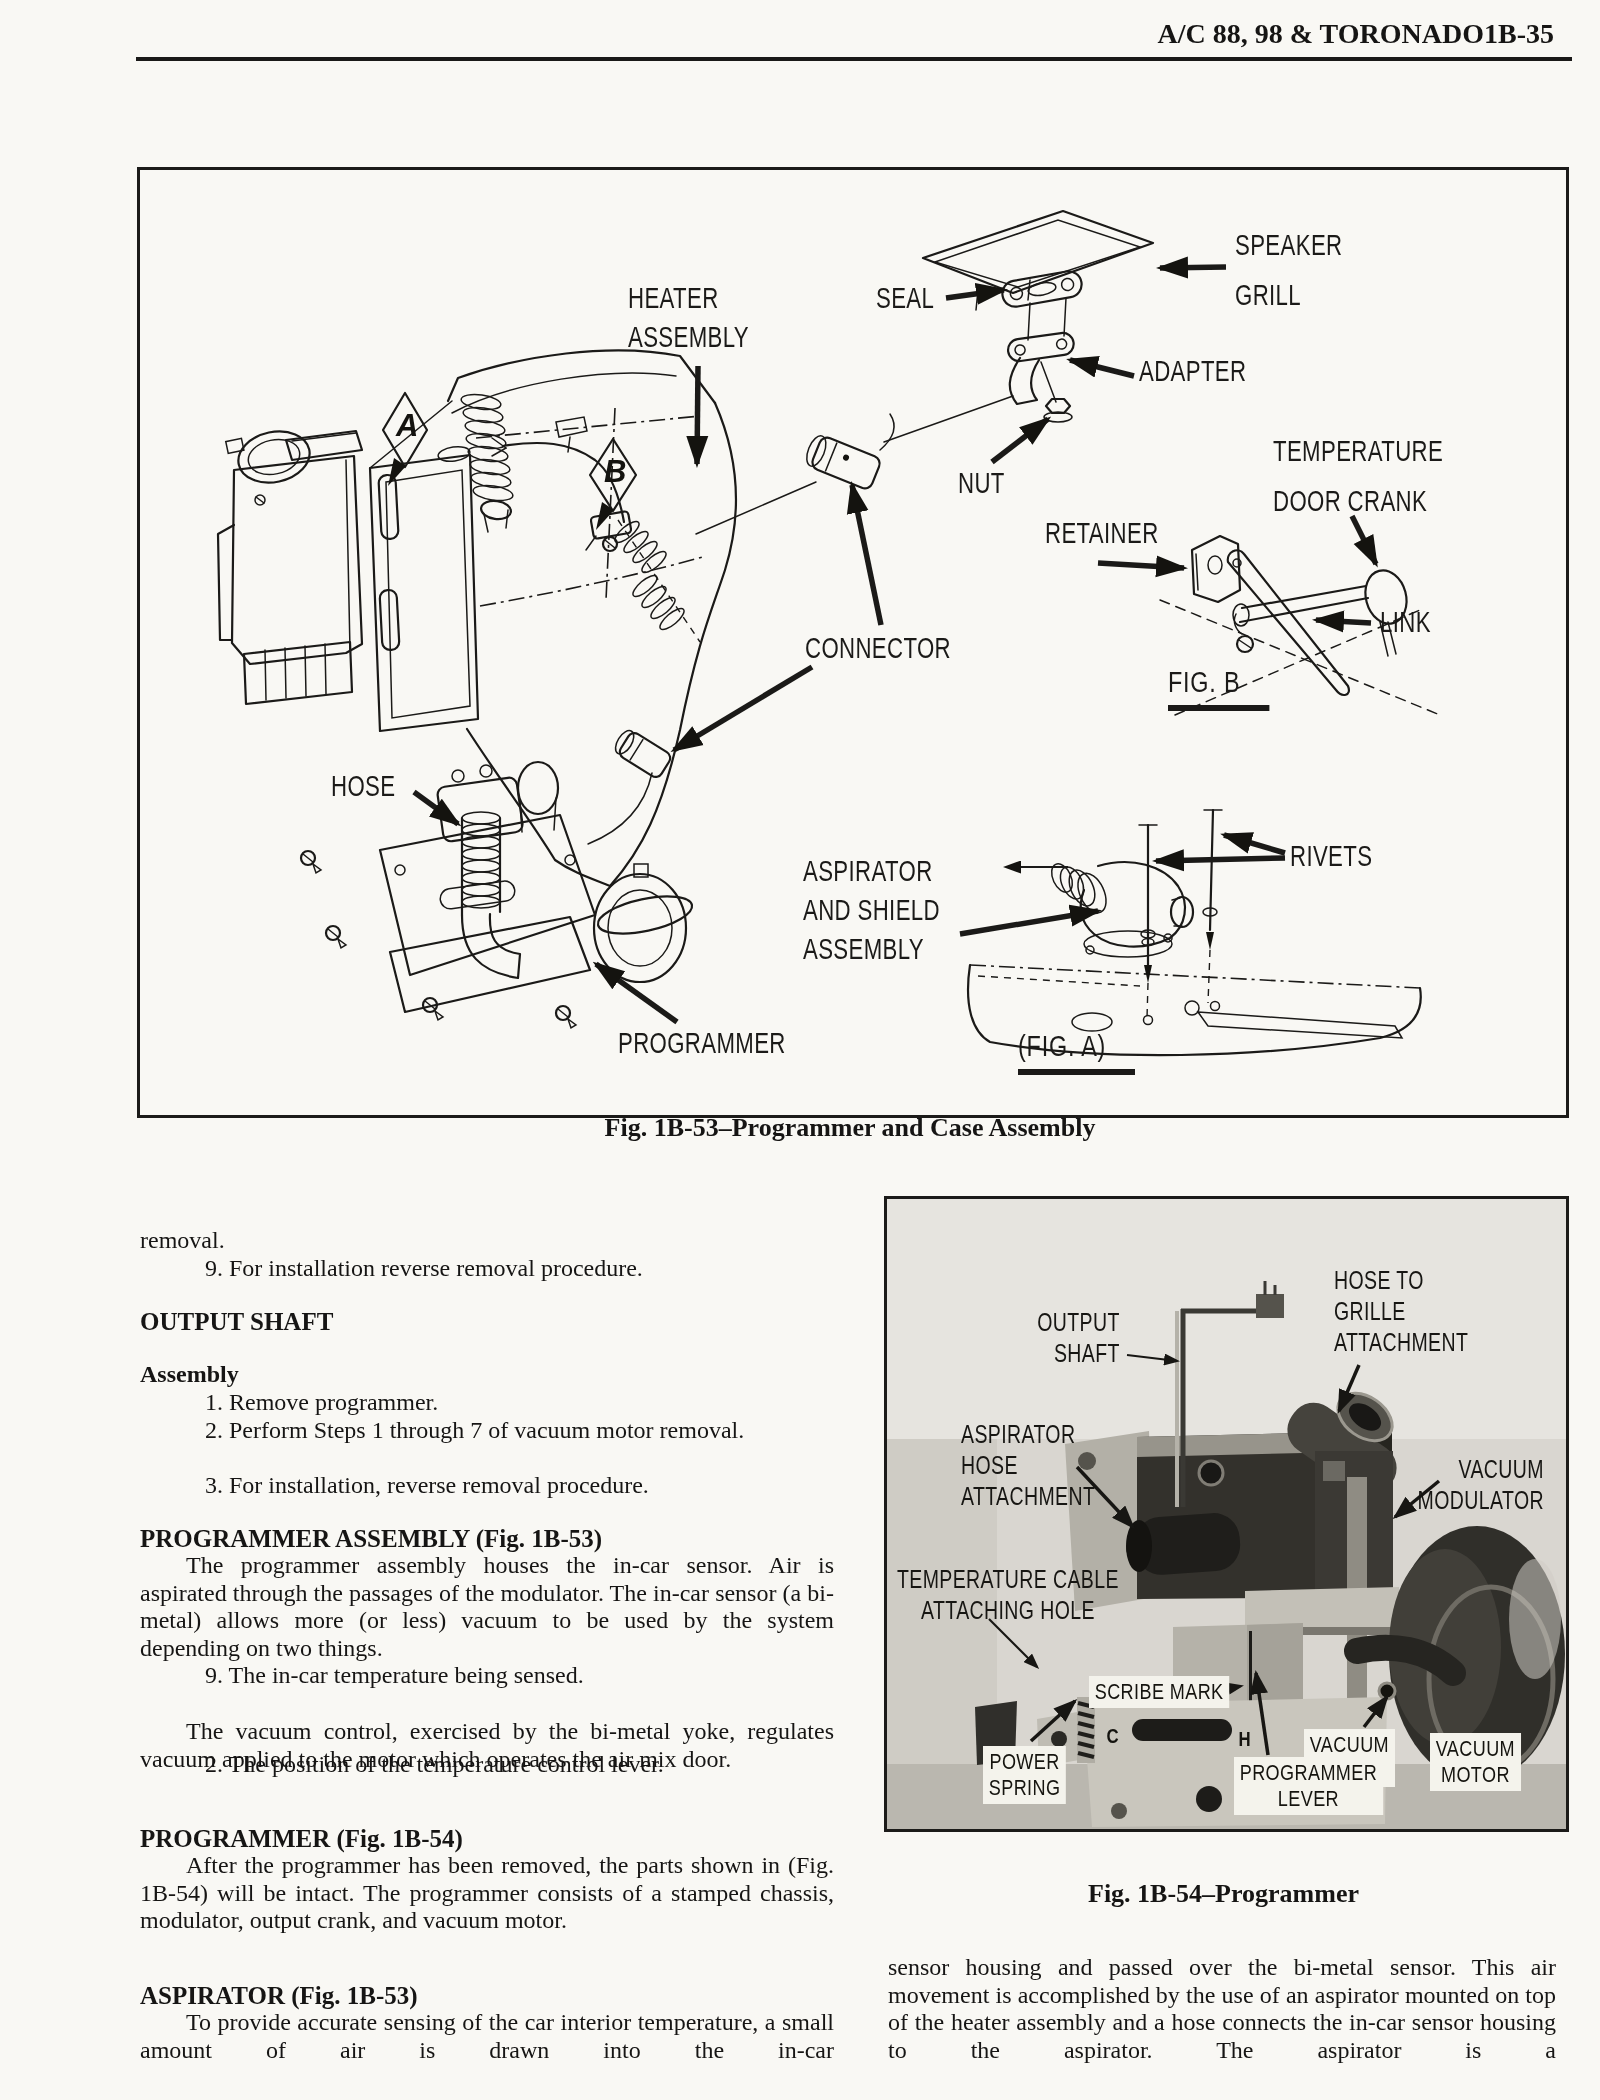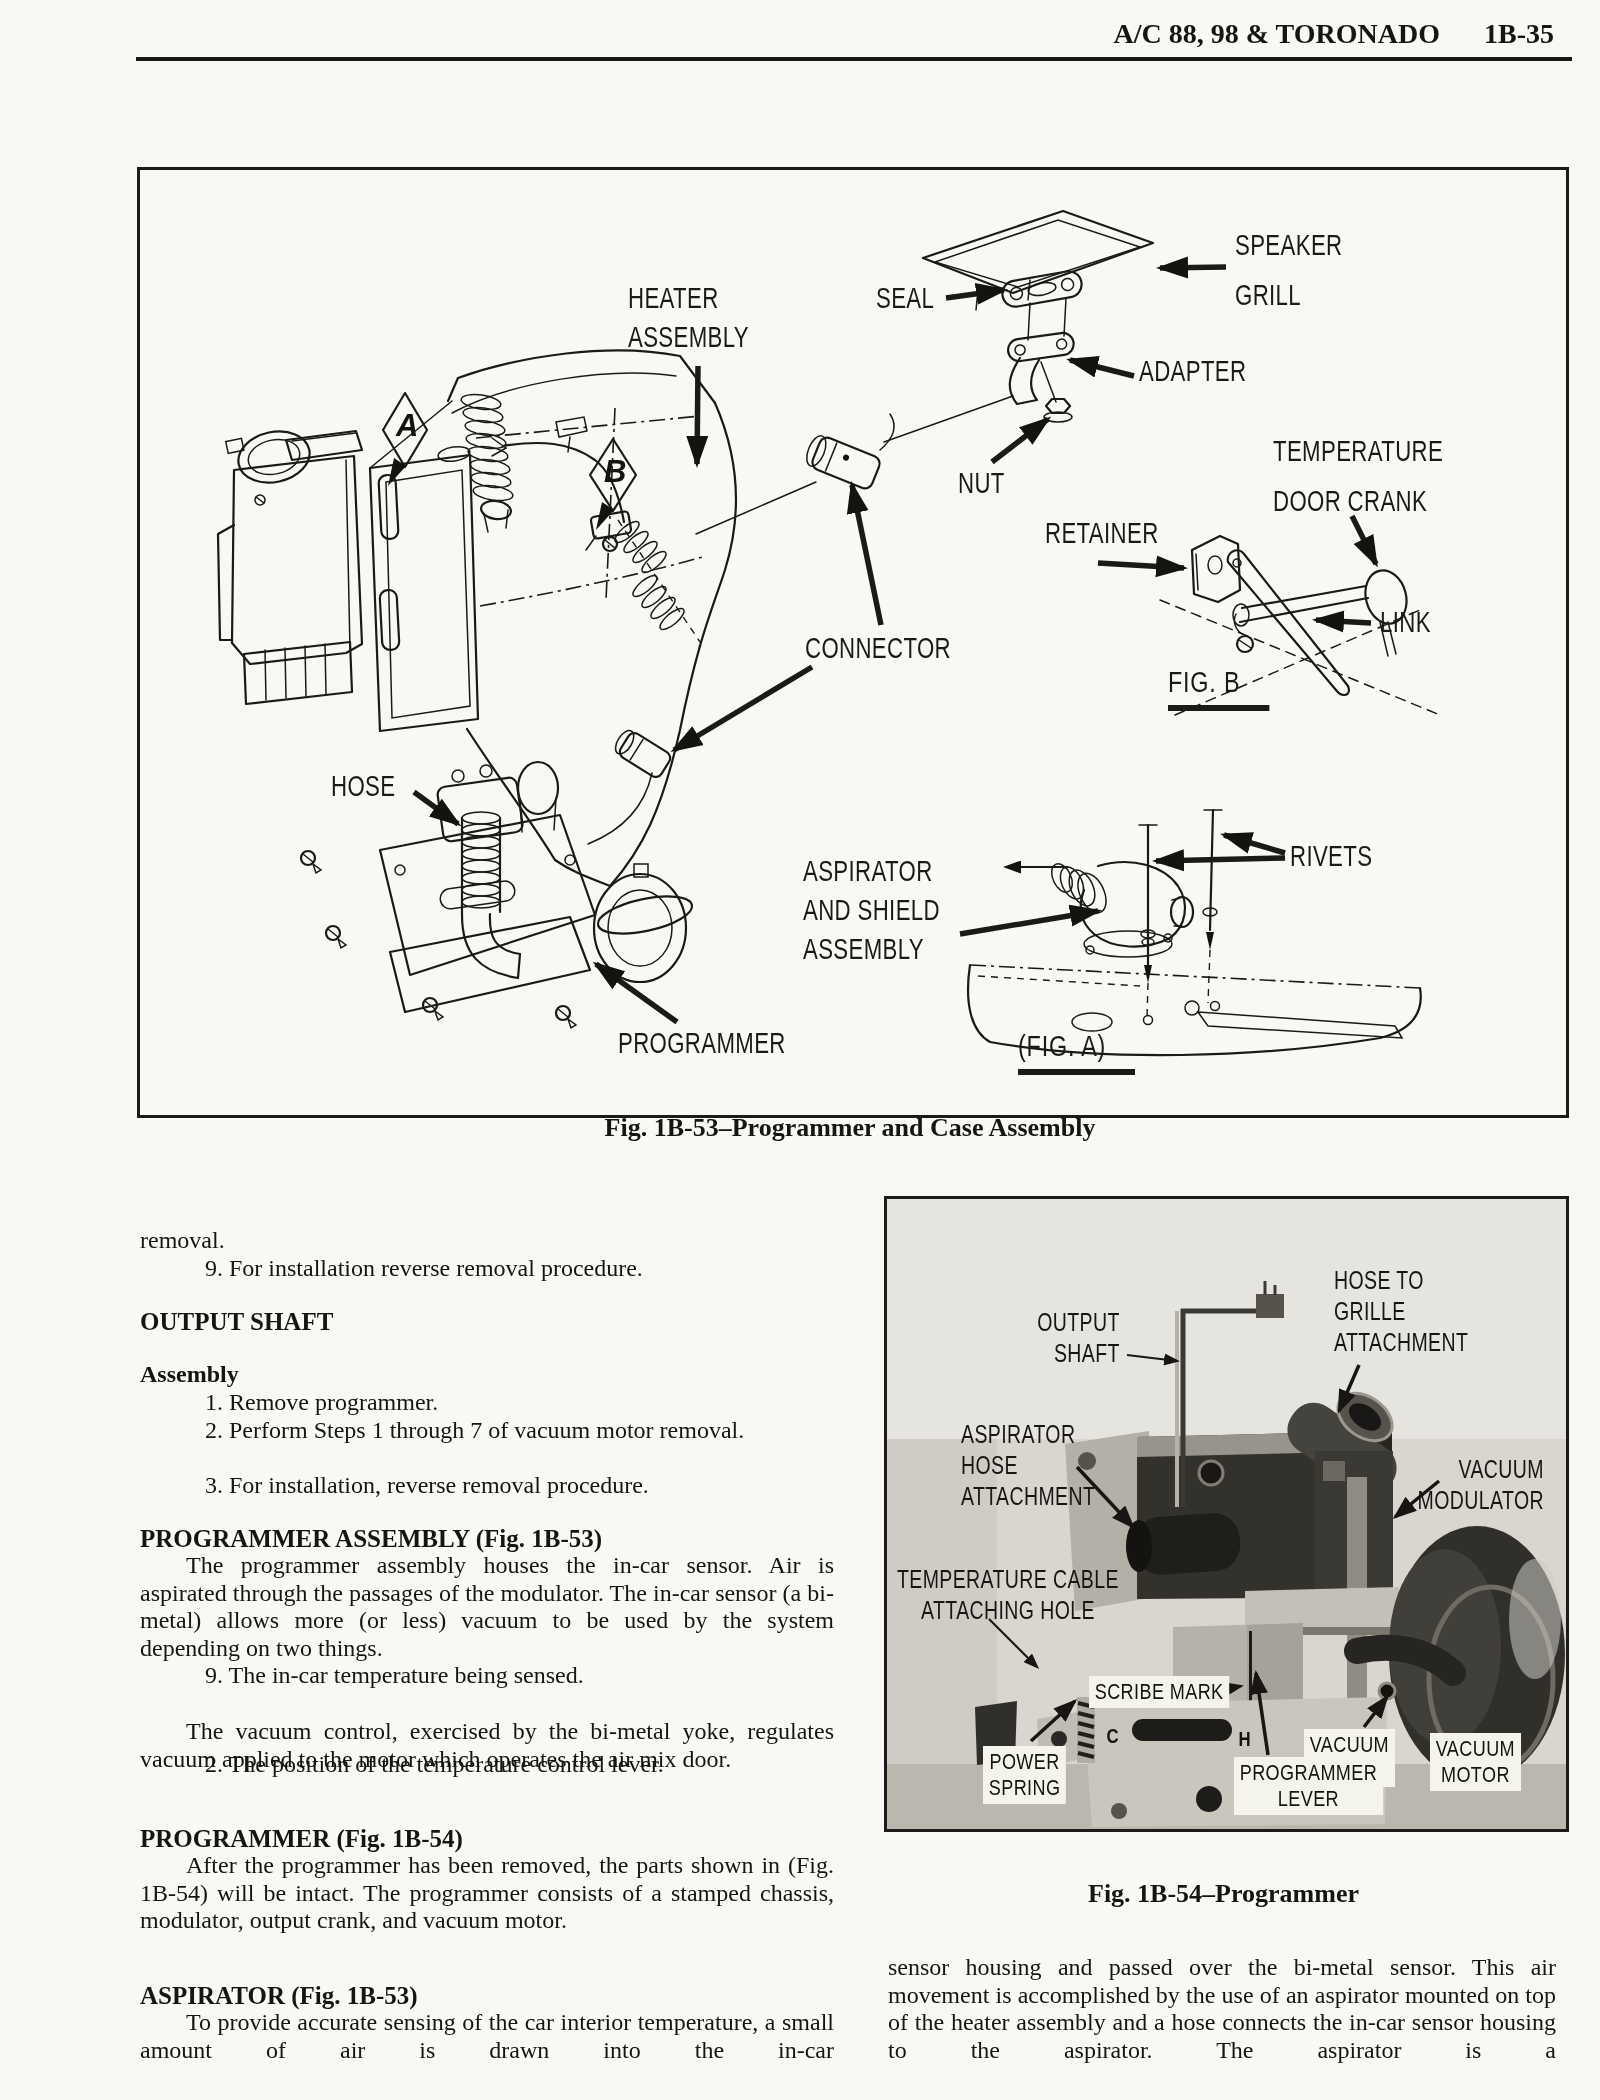--- a/index.html
+++ b/index.html
@@ -4,21 +4,21 @@
 <style>
   html,body{margin:0;padding:0;}
   body{
     width:1600px;height:2100px;position:relative;
     background:#f9f8f4;color:#161514;
     font-family:"Liberation Serif",serif;
     font-size:24px;line-height:27.5px;
     -webkit-font-smoothing:antialiased;
   }
   
-  #page-header{position:absolute;top:20px;right:46px;display:flex;gap:44px;
+  #page-header{position:absolute;top:20px;right:46px;display:flex;
     font-weight:bold;font-size:28px;font-family:"Liberation Serif",serif;}
   #header-rule{position:absolute;left:136px;top:57px;width:1436px;height:4px;background:#1a1918;}
   
   .figbox{position:absolute;border:3px solid #1c1b19;background:#f9f8f4;}
   #fig53-box{left:137px;top:167px;width:1426px;height:945px;}
   #fig54-box{left:884px;top:1196px;width:679px;height:630px;overflow:hidden;}
   .figbox svg{position:absolute;left:0;top:0;}
   
   .figcaption{position:absolute;text-align:center;font-weight:bold;font-size:26px;}
   #fig53-caption{left:137px;width:1426px;top:1114px;}

